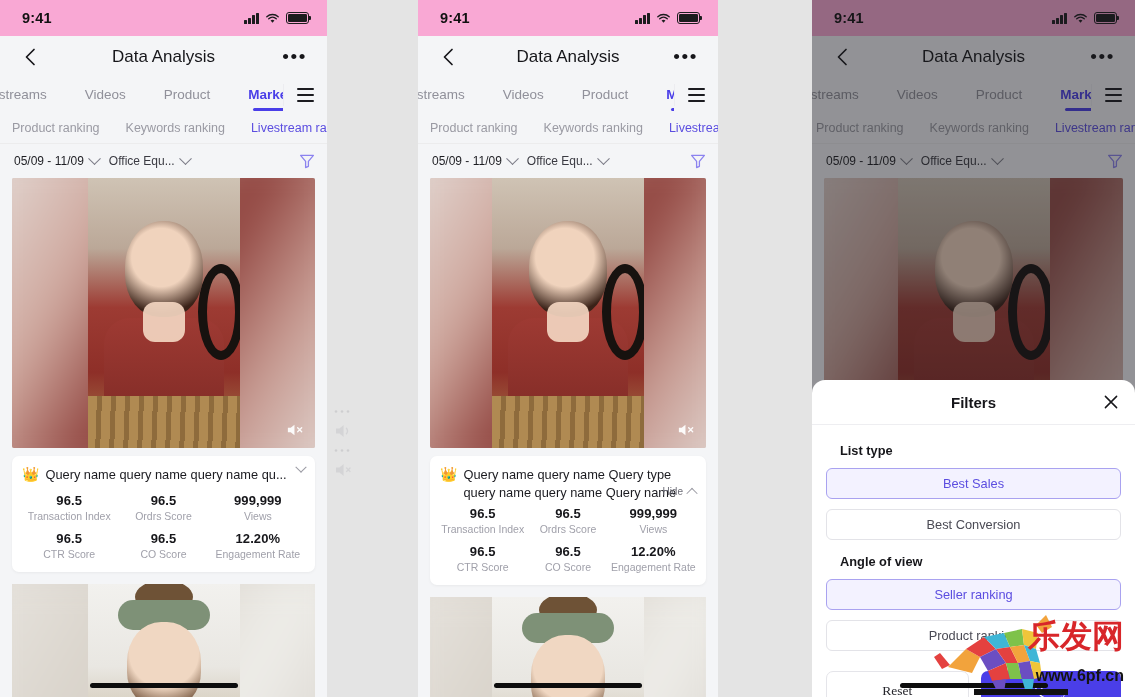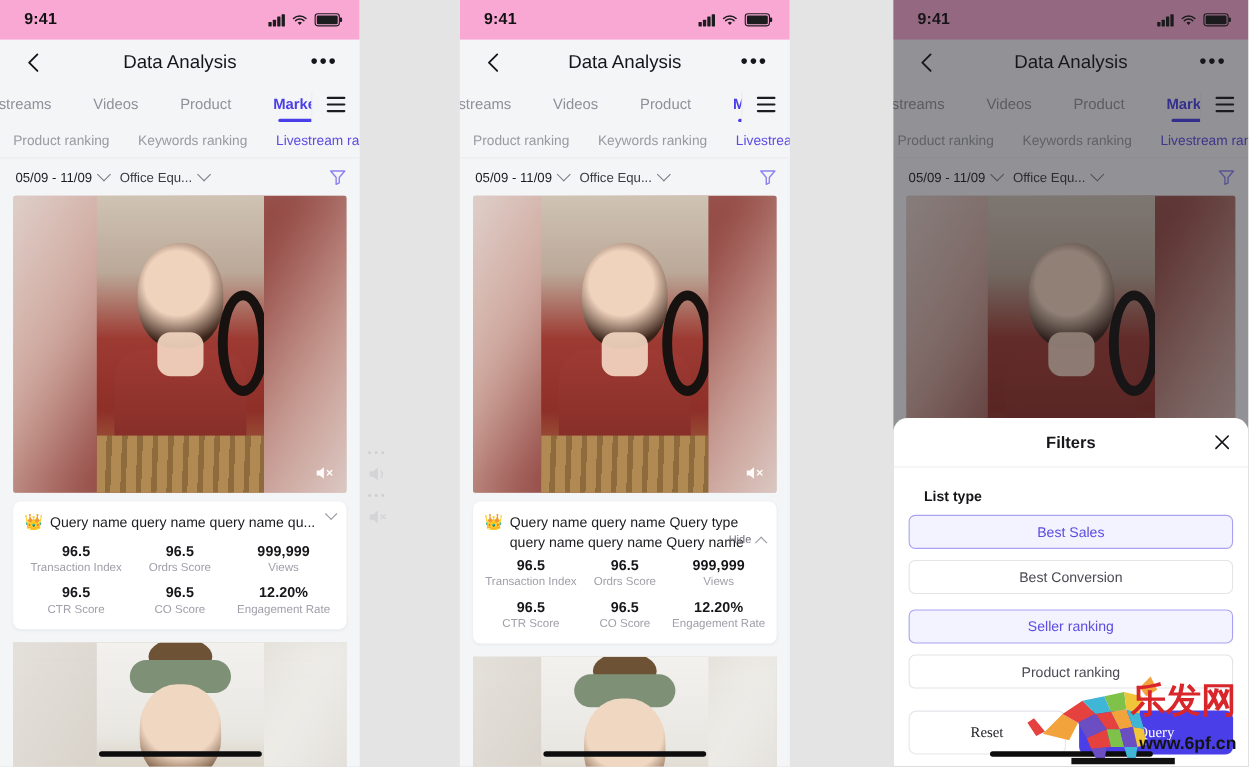--- a/index.html
+++ b/index.html
@@ -524,20 +524,21 @@
         <svg class="sheet-close" viewBox="0 0 16 16">
           <path d="M2.4 2.4 13.6 13.6M13.6 2.4 2.4 13.6" stroke="#16161a" stroke-width="1.5" stroke-linecap="round"></path>
         </svg>
       </div>
       <div class="sheet-body">
         <div class="grp-title">List type</div>
         <div class="chips">
           <div class="chip sel">Best Sales</div>
           <div class="chip">Best Conversion</div>
         </div>
+        <div class="grp-title">Angle of view</div>
         <div class="chips">
           <div class="chip sel">Seller ranking</div>
           <div class="chip">Product ranking</div>
         </div>
       </div>
       <div class="sheet-actions">
         <div class="btn btn-reset">Reset</div>
         <div class="btn btn-apply">Query</div>
       </div>
       <div class="homebar"></div>

